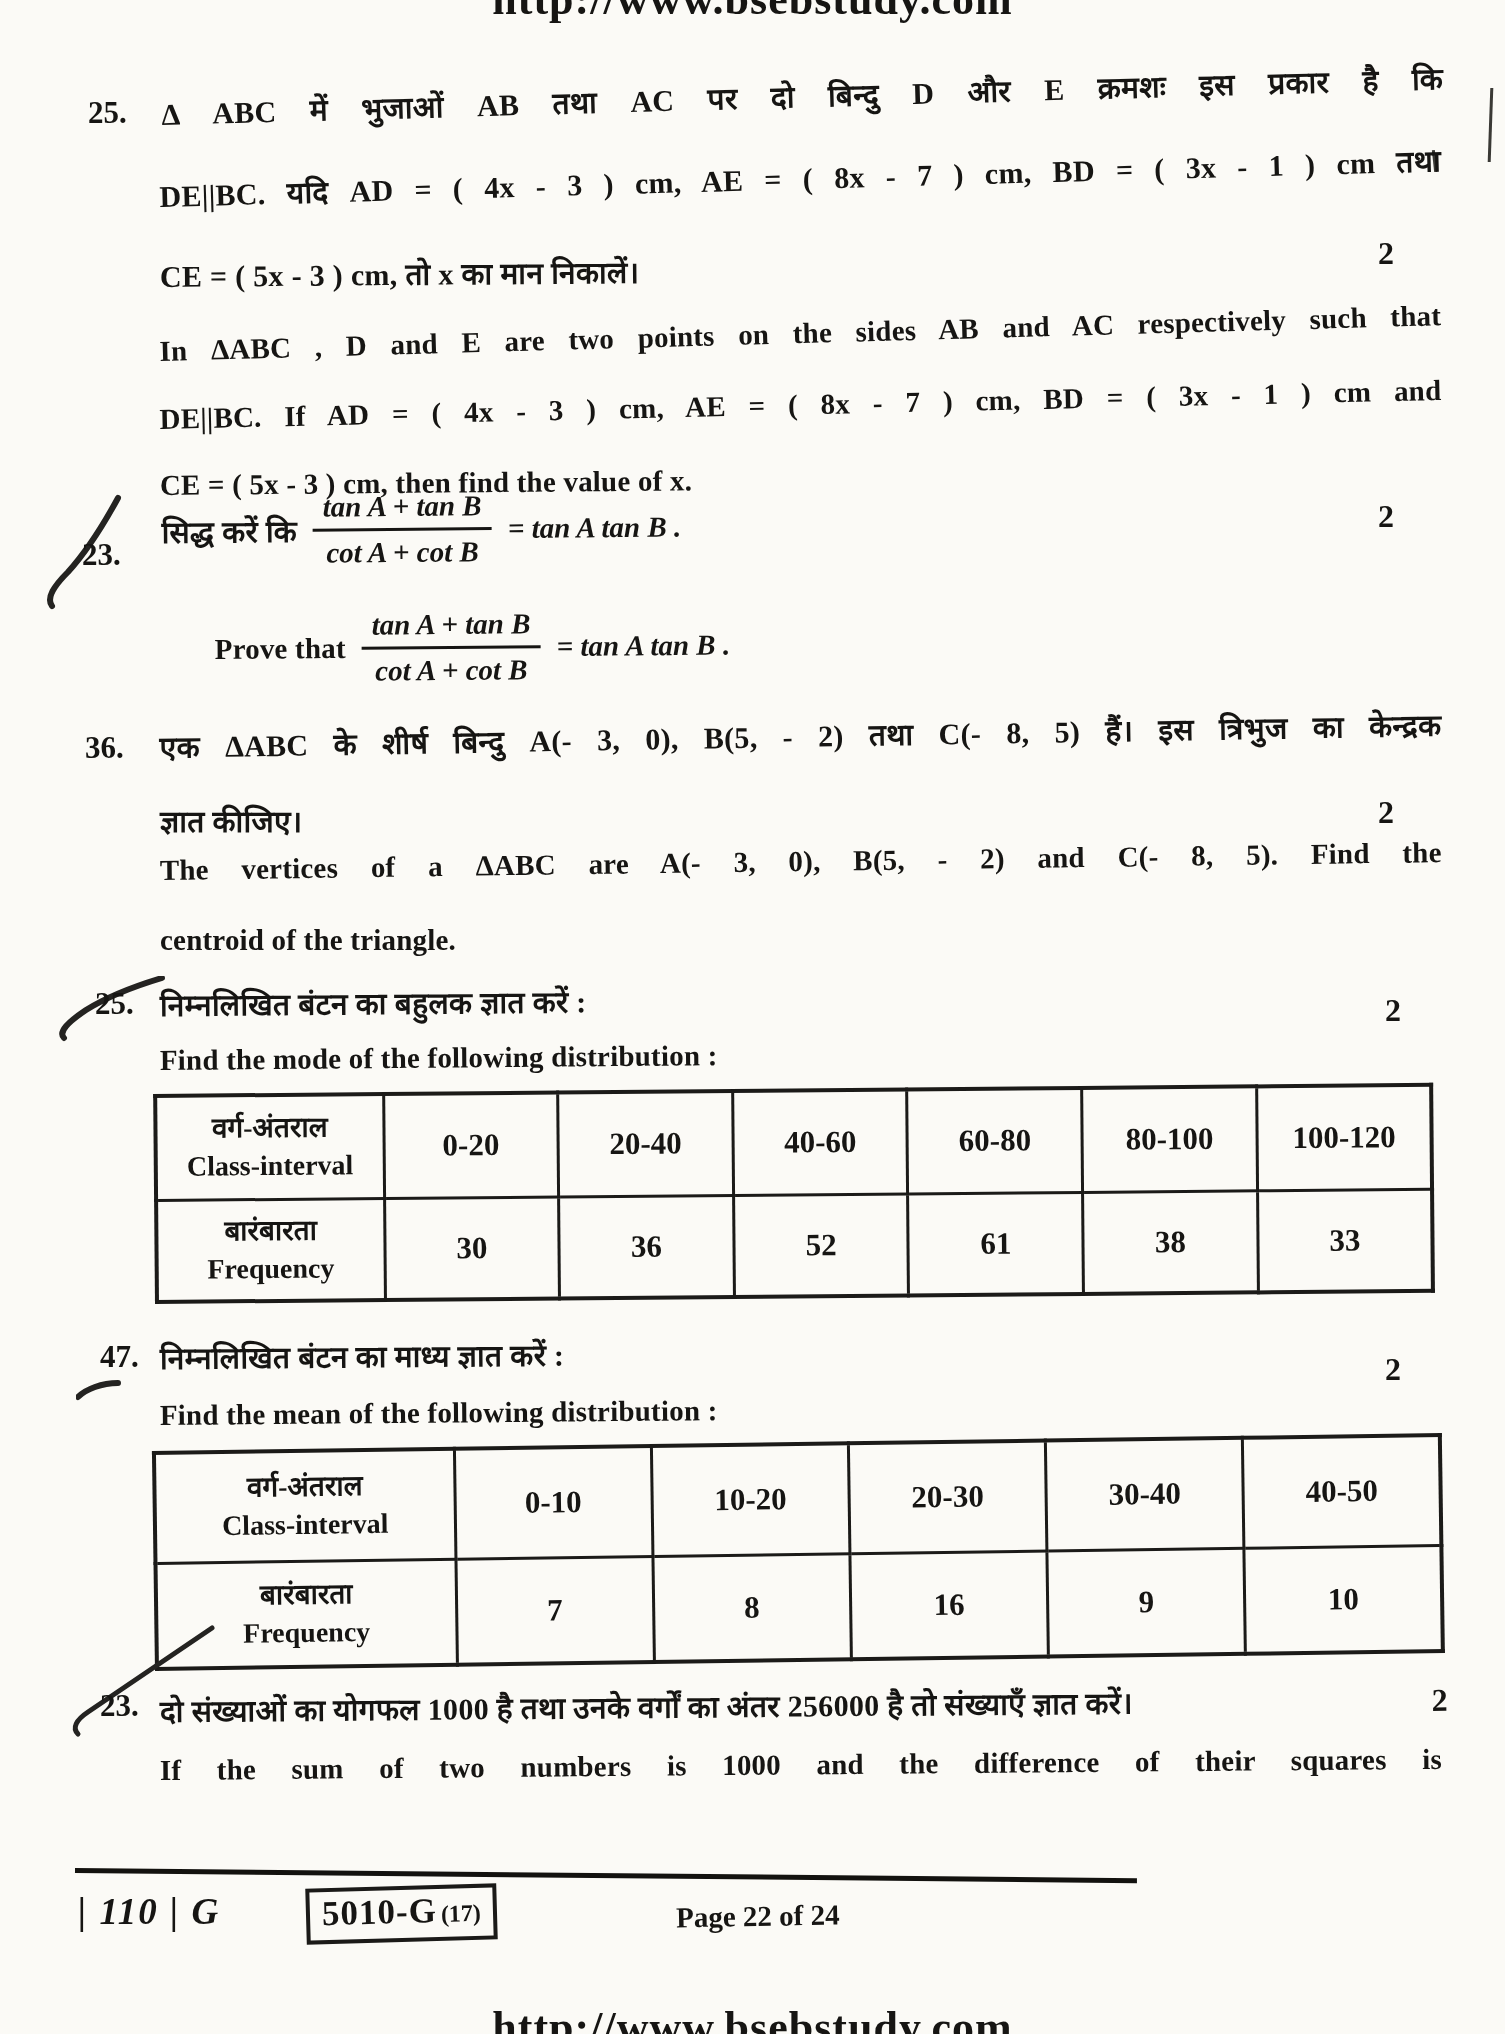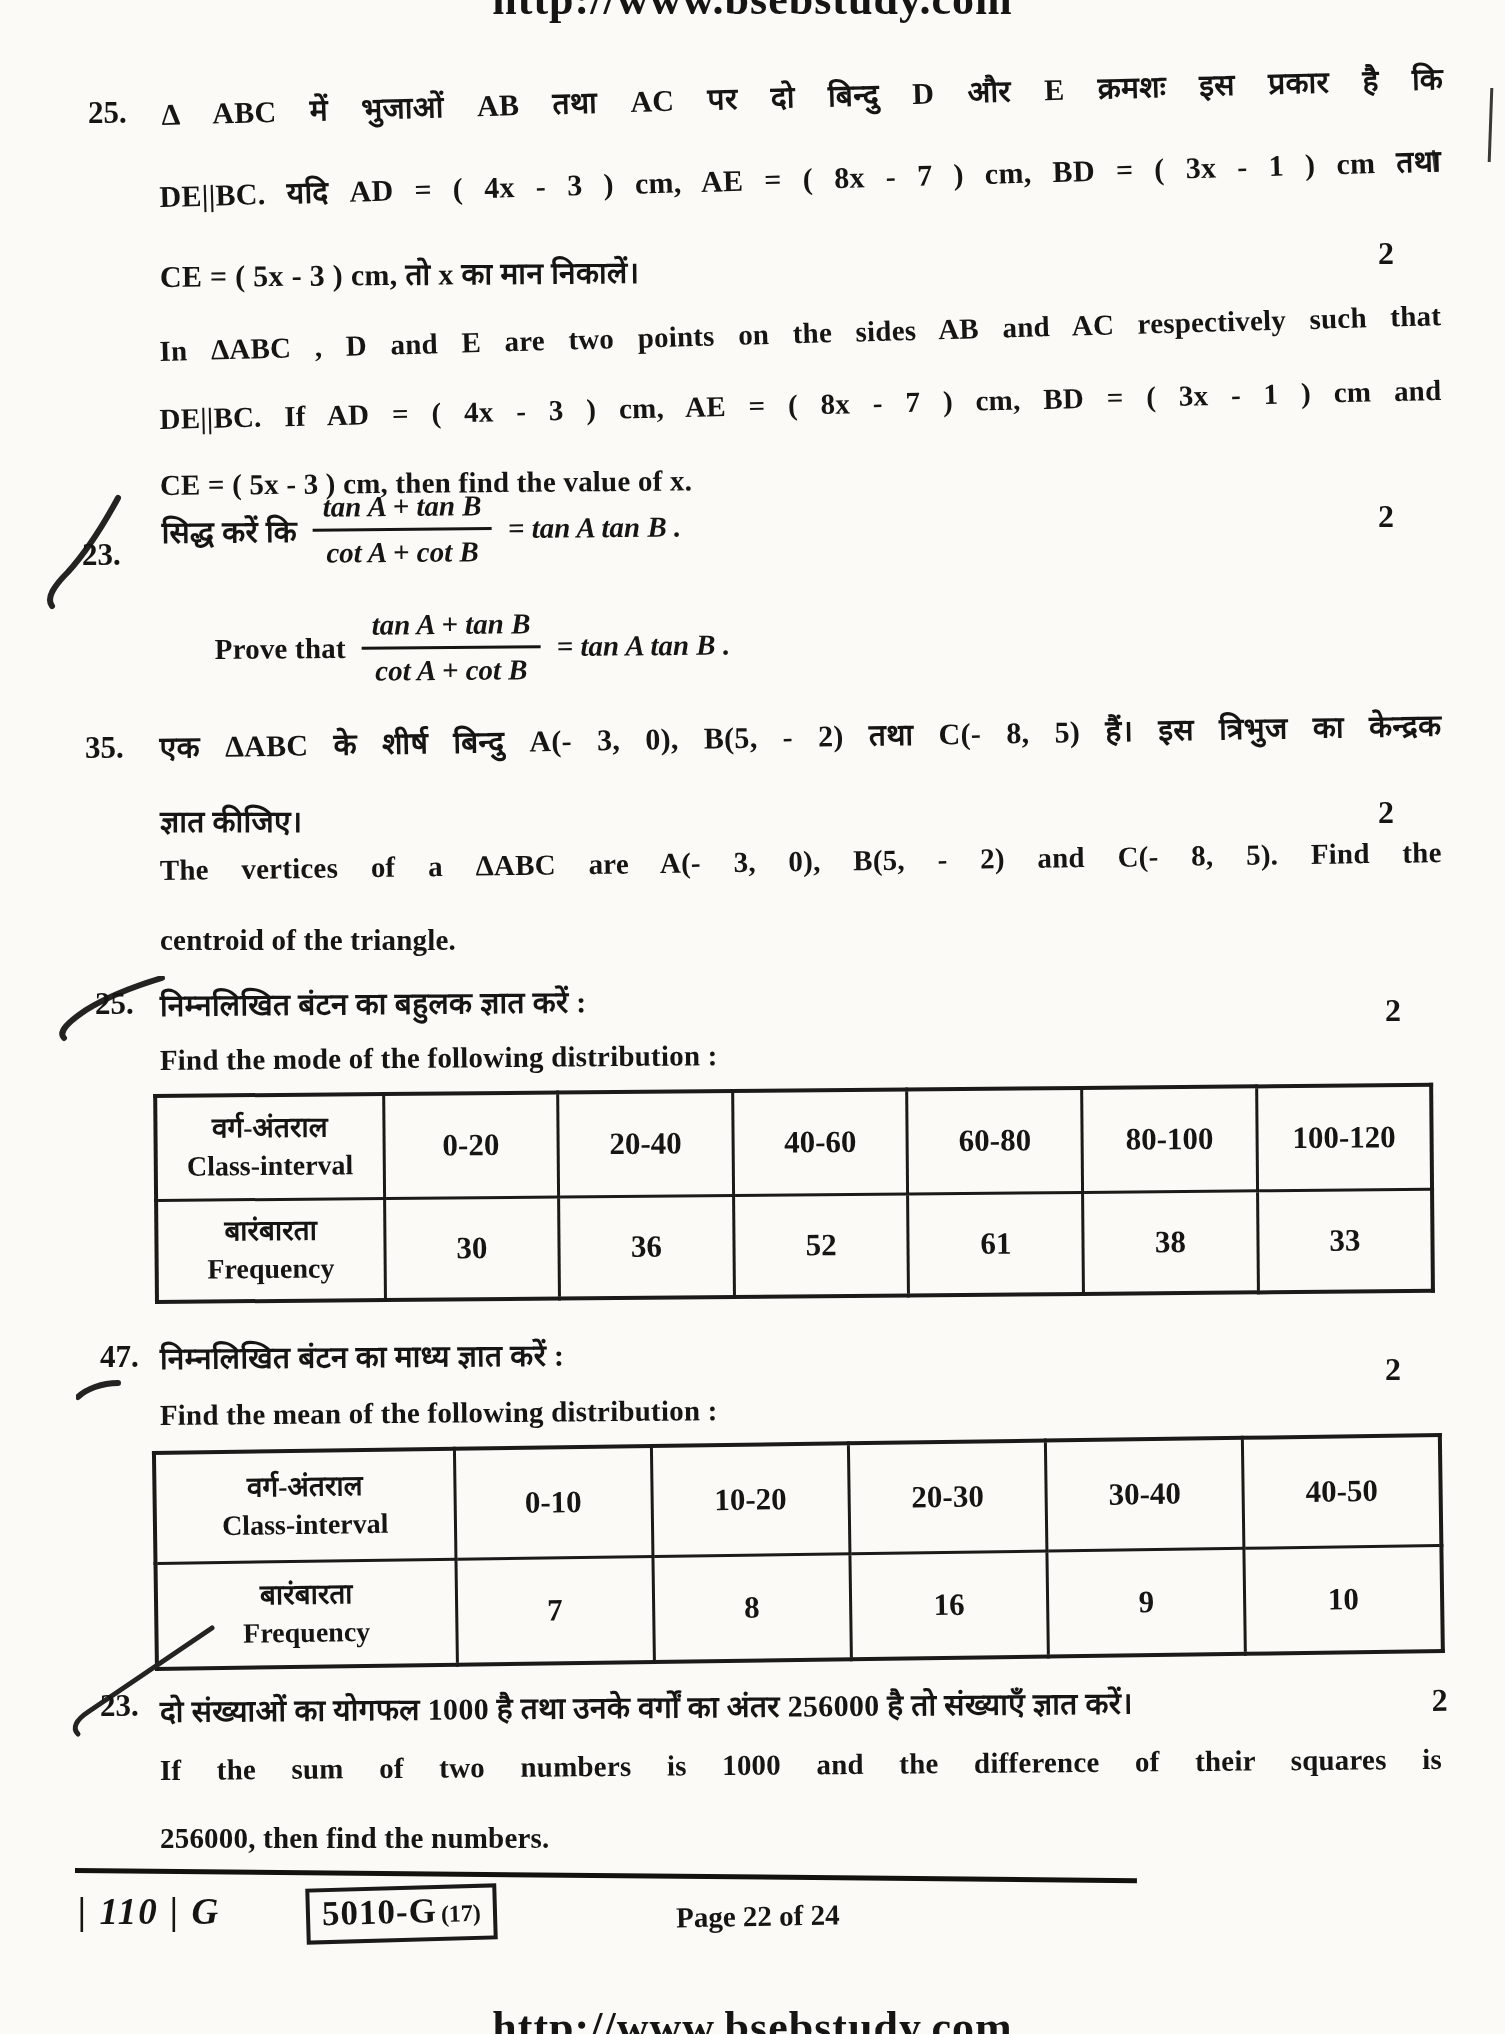--- a/index.html
+++ b/index.html
@@ -83,21 +83,21 @@
       <span class="eline">Prove that</span>
       <span class="frac">
         <span class="num" style="display:block;">tan A + tan B</span>
         <span class="den" style="display:block;">cot A + cot B</span>
       </span>
       <span class="mathit">= tan A tan B .</span>
     </div>
   </div>
 
   <div class="abs" style="left:0;top:722px;width:1505px;height:270px;">
-    <div class="abs qnum" style="left:85px;top:8px;">35.</div>
+    <div class="abs qnum" style="left:85px;top:8px;">36.</div>
     <div class="abs hline stretch tilt10" style="left:160px;top:4px;">एक ΔABC के शीर्ष बिन्दु A(- 3, 0),  B(5, - 2) तथा C(- 8, 5) हैं। इस त्रिभुज का केन्द्रक</div>
     <div class="abs hline" style="left:160px;top:78px;">ज्ञात कीजिए।</div>
     <div class="abs marks" style="left:1378px;top:72px;">2</div>
     <div class="abs eline stretch tilt08" style="left:160px;top:132px;">The vertices of a ΔABC are A(- 3, 0),  B(5, - 2) and C(- 8, 5). Find the</div>
     <div class="abs eline" style="left:160px;top:202px;">centroid of the triangle.</div>
   </div>
 
   <div class="abs" style="left:0;top:982px;width:1505px;height:335px;">
     <svg class="abs tick" style="left:58px;top:-6px;" width="110" height="70" viewBox="0 0 110 70">
       <path d="M6,62 C0,56 10,46 28,34 C54,18 84,8 104,2" stroke-width="6"></path>
@@ -192,21 +192,20 @@
   <div class="abs" style="left:0;top:1622px;width:1505px;height:250px;">
     <svg class="abs tick" style="left:70px;top:0;" width="150" height="120" viewBox="0 0 150 120">
       <path d="M8,112 C2,106 6,98 18,90 L142,6" stroke-width="5"></path>
     </svg>
     <div class="abs qnum" style="left:100px;top:66px;">23.</div>
     <div class="abs tilt05" style="left:160px;top:68px;width:1288px;display:flex;justify-content:space-between;align-items:baseline;">
       <span class="hline">दो संख्याओं का योगफल 1000 है तथा उनके वर्गों का अंतर 256000 है तो संख्याएँ ज्ञात करें।</span>
       <span class="marks">2</span>
     </div>
     <div class="abs eline stretch tilt05" style="left:160px;top:132px;">If the sum of two numbers is 1000 and the difference of their squares is</div>
-    <div class="abs eline" style="left:160px;top:200px;">256000, then find the numbers.</div>
   </div>
 
   <div class="abs" style="left:0;top:1862px;width:1505px;height:120px;">
     <div class="abs footer-rule" style="left:75px;top:6px;width:1062px;"></div>
     <div class="abs footer-code" style="left:78px;top:28px;font-style:italic;">| 110 | G</div>
     <div class="abs booklet-box" style="left:306px;top:24px;">
       <span class="code">5010-G</span>
       <span class="sub">(17)</span>
     </div>
     <div class="abs page-info" style="left:676px;top:38px;">Page 22 of 24</div>

